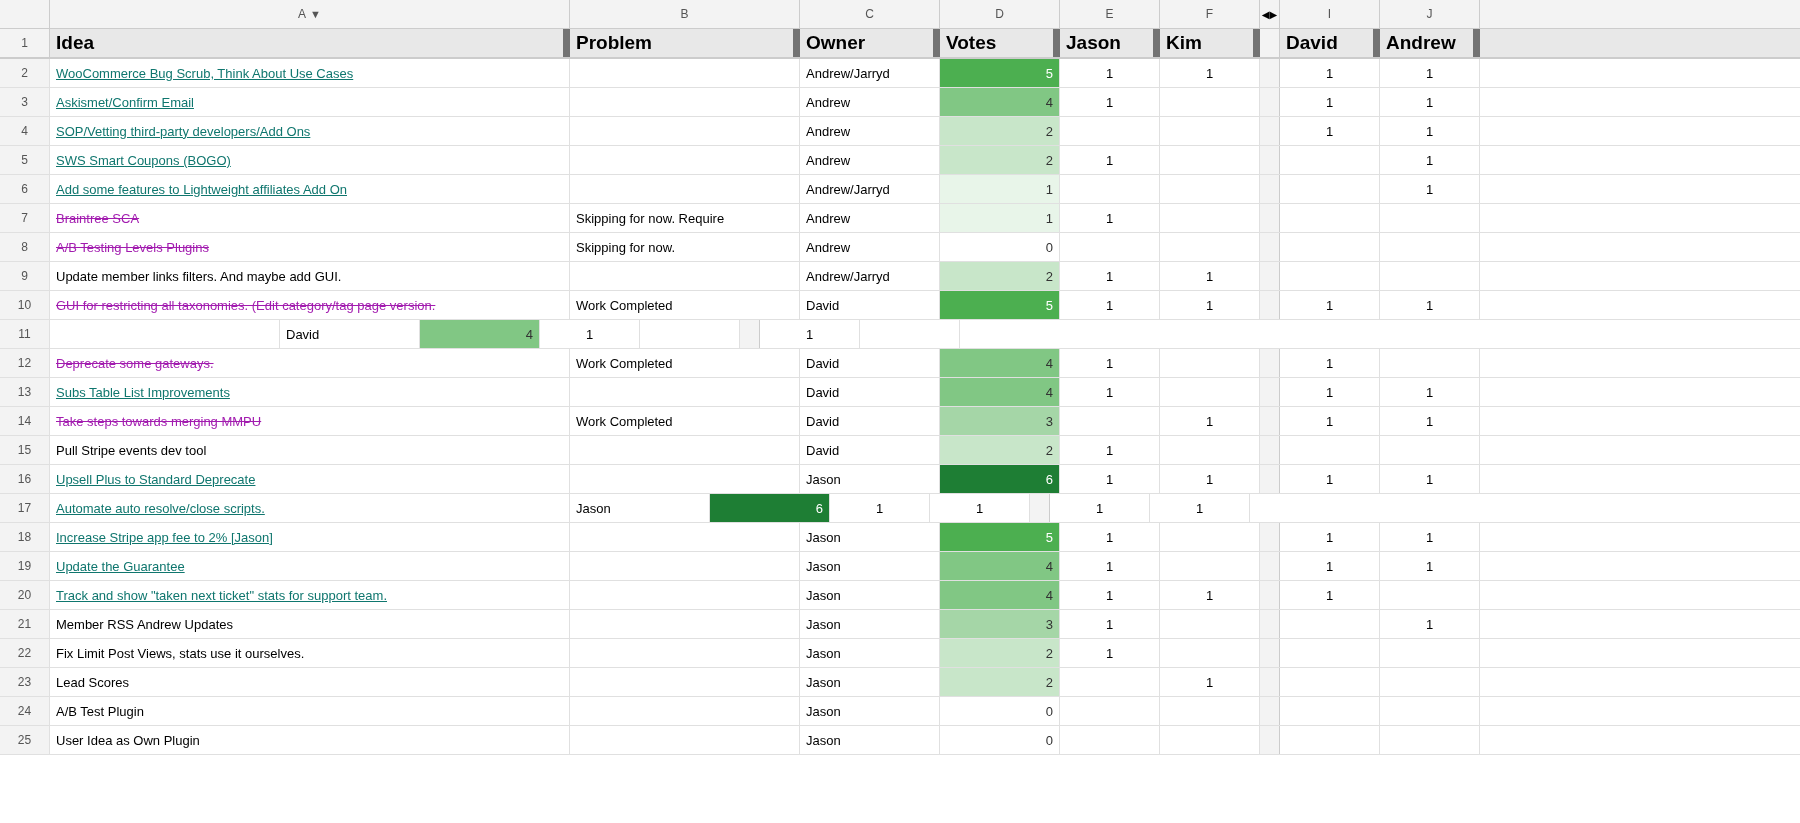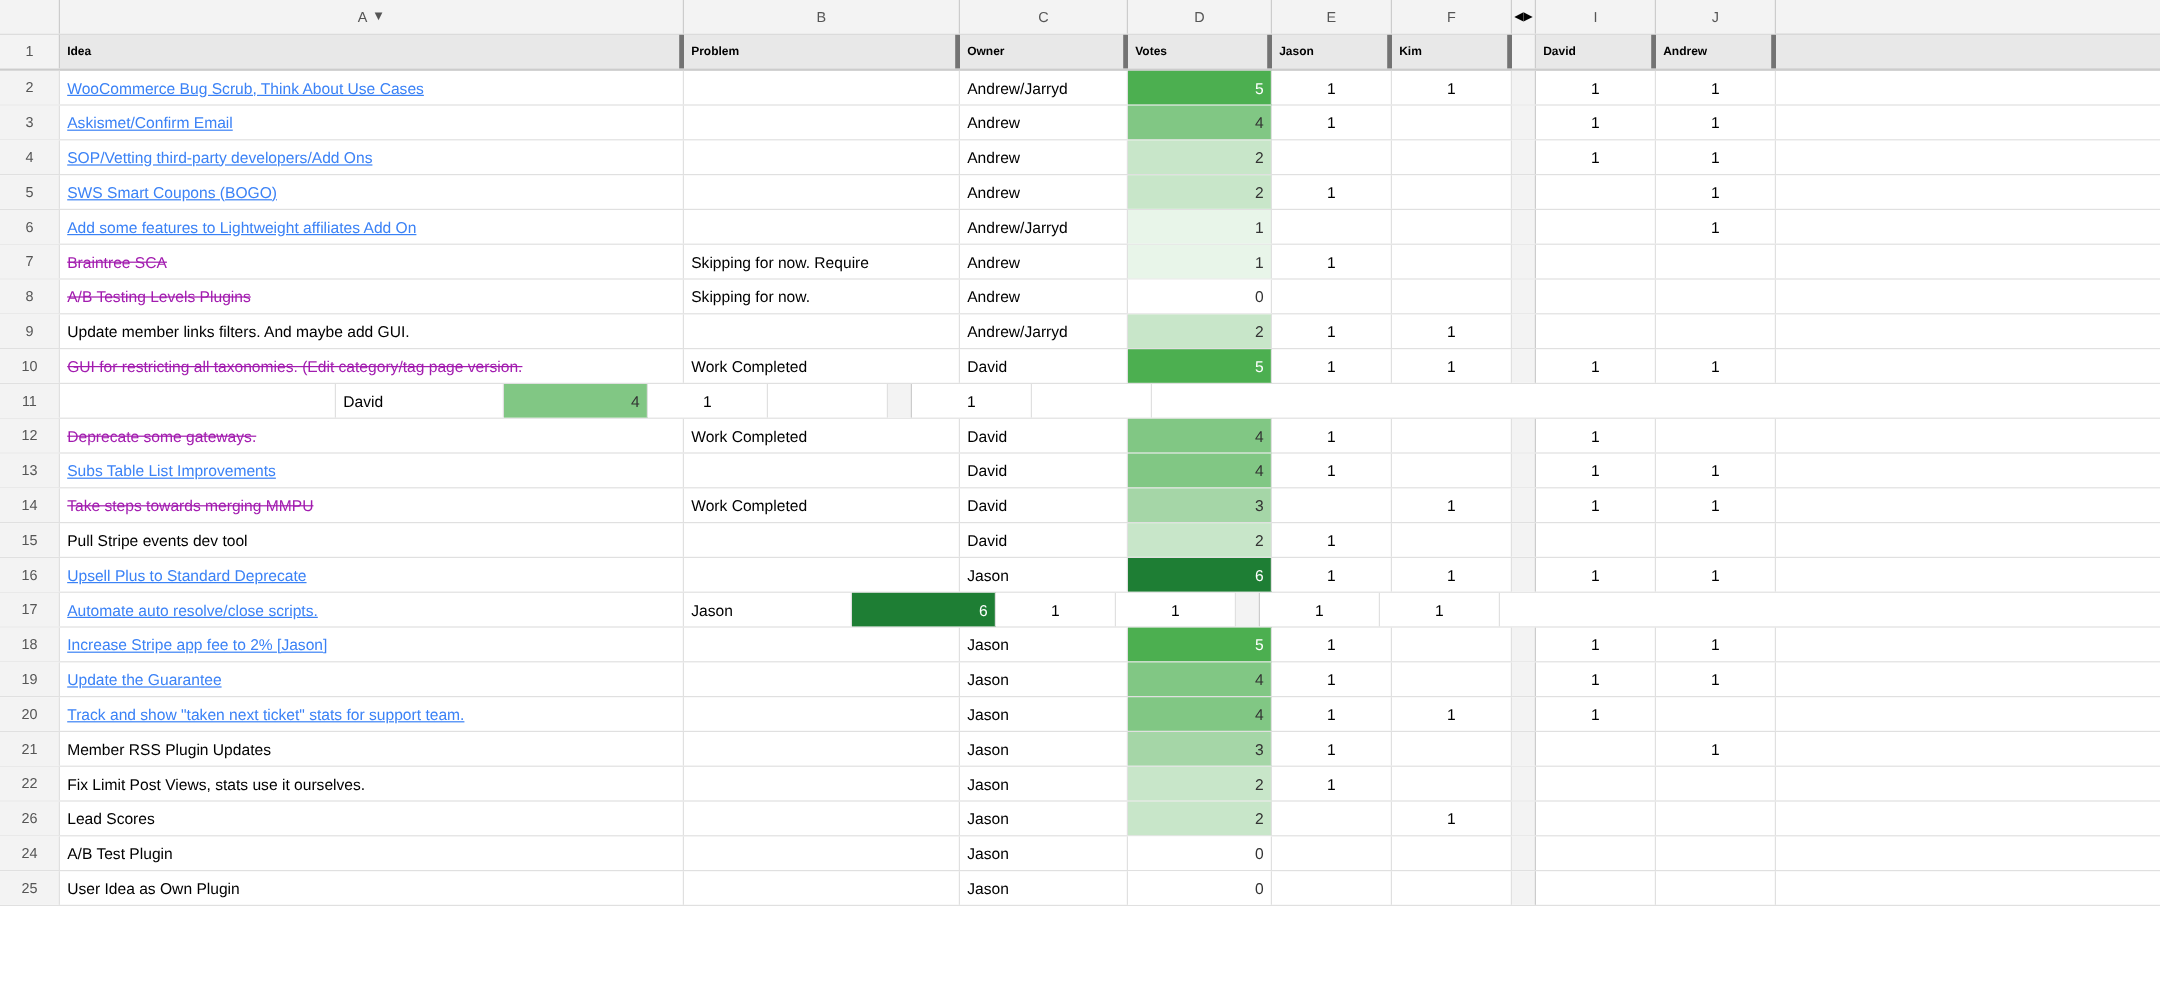--- a/index.html
+++ b/index.html
@@ -19,34 +19,34 @@
 
     
     .field-headers { display: flex; border-bottom: 2px solid #ccc; background: #e8e8e8; }
     .row-num-cell {
       width: 50px; min-width: 50px; border-right: 1px solid #ccc;
       height: 28px; display: flex; align-items: center; justify-content: center;
       font-size: 12px; color: #555; background: #f3f3f3;
     }
     .field-header {
       display: flex; align-items: center; padding: 0 6px;
-      border-right: 4px solid #737373; height: 28px;
-      font-weight: bold; font-size: 10px; background: #e8e8e8;
+      border-right: 7px solid #737373; height: 28px;
+      font-weight: bold; font-size: 19px; background: #e8e8e8;
     }
 
     
     .data-row { display: flex; border-bottom: 1px solid #e0e0e0; }
 
     .cell {
       display: flex; align-items: center; padding: 0 6px;
       border-right: 1px solid #e0e0e0; height: 28px;
       font-size: 13px; overflow: hidden; white-space: nowrap;
     }
 
-    .cell-link { color: #3b82f6; text-decoration: underline; cursor: pointer; }
+    .cell-link { color: #0f766e; text-decoration: underline; cursor: pointer; }
     .cell-strikethrough { text-decoration: line-through; color: #a21caf; }
     .cell-center { justify-content: center; }
     .cell-right { justify-content: flex-end; }
 
     
     .w-row { width: 50px; min-width: 50px; background: #f3f3f3; justify-content: center; color: #555; font-size: 12px; }
     .w-a { width: 520px; min-width: 520px; }
     .w-b { width: 230px; min-width: 230px; }
     .w-c { width: 140px; min-width: 140px; }
     .w-d { width: 120px; min-width: 120px; }
@@ -630,21 +630,21 @@
         <div class="cell w-i cell-center">
           <span>1</span>
         </div>
         <div class="cell w-j cell-center">
           <span></span>
         </div>
       </div>
       <div class="data-row">
         <div class="cell w-row">21</div>
         <div class="cell w-a">
-          <span>Member RSS Plugin Updates</span>
+          <span>Member RSS Andrew Updates</span>
         </div>
         <div class="cell w-b">
           <span></span>
         </div>
         <div class="cell w-c">
           <span>Jason</span>
         </div>
         <div class="cell w-d cell-right votes-3">
           <span>3</span>
         </div>
@@ -684,21 +684,21 @@
         </div>
         <div class="nav-arrows"></div>
         <div class="cell w-i cell-center">
           <span></span>
         </div>
         <div class="cell w-j cell-center">
           <span></span>
         </div>
       </div>
       <div class="data-row">
-        <div class="cell w-row">26</div>
+        <div class="cell w-row">23</div>
         <div class="cell w-a">
           <span>Lead Scores</span>
         </div>
         <div class="cell w-b">
           <span></span>
         </div>
         <div class="cell w-c">
           <span>Jason</span>
         </div>
         <div class="cell w-d cell-right votes-2">

